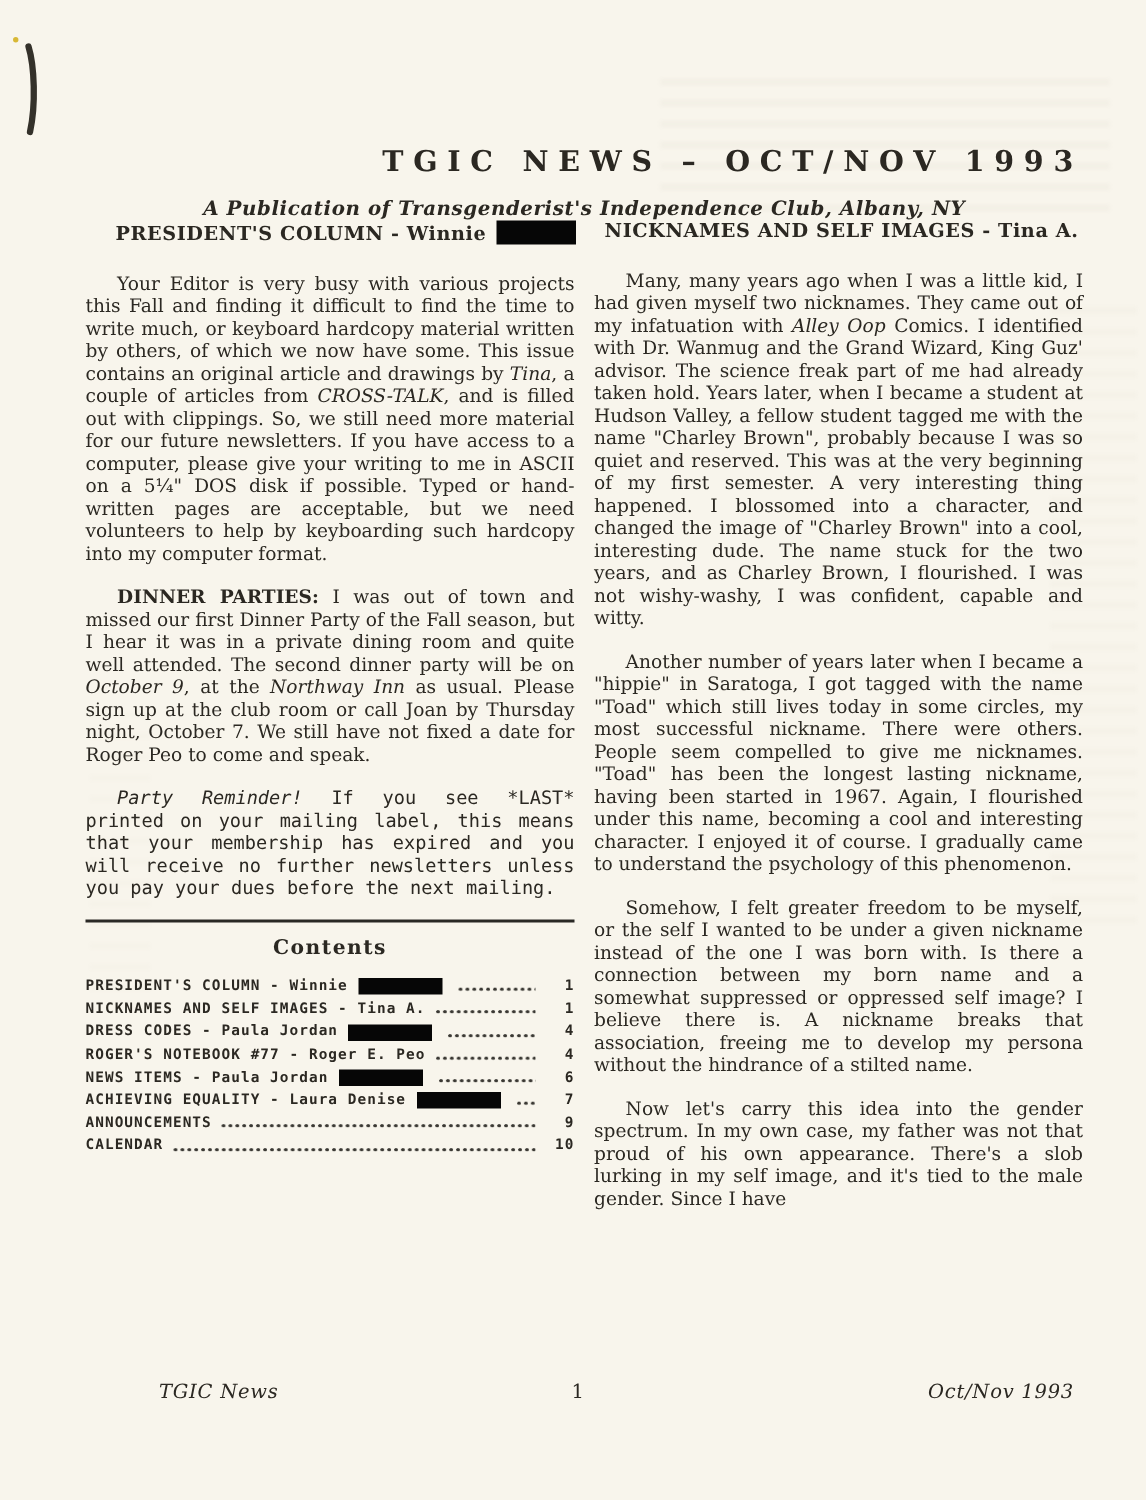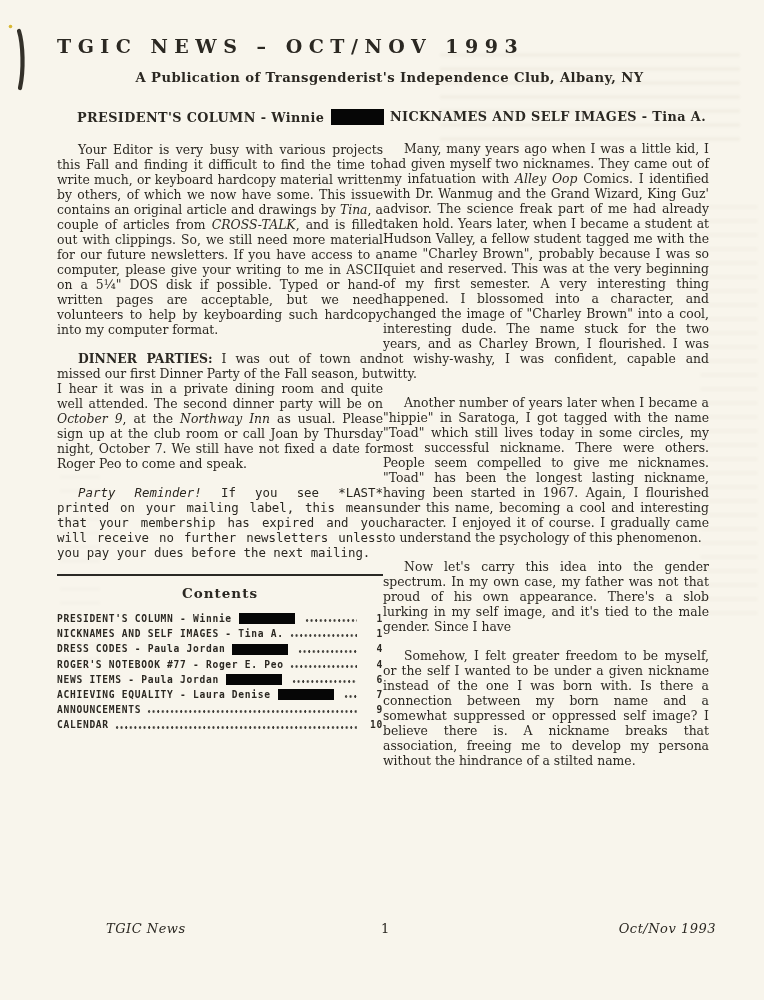--- a/index.html
+++ b/index.html
@@ -7,27 +7,27 @@
     width:764px;height:1000px;
     background:#f8f5ec;
     font-family:"DejaVu Serif", serif;
     color:#2b2822;
     position:relative;
     overflow:hidden;
   }
   .page{position:absolute;inset:0;padding:0 42px 0 57px;box-sizing:border-box;}
 
   
-  .masthead{ text-align:left; margin-top:35px; font-size:19px; font-weight:bold;
+  .masthead{ text-align:right; margin-top:97px; font-size:19px; font-weight:bold;
     letter-spacing:6.5px; font-family:"DejaVu Serif", serif; white-space:nowrap;}
   .subtitle{ text-align:center; margin-top:13px; font-size:13.2px; font-weight:bold;
-    letter-spacing:0.4px;}
+    font-style:italic; letter-spacing:0.4px;}
 
   
-  .cols{display:flex; margin-top:24px;}
+  .cols{display:flex; gap:13px; }
   .col{width:326px; box-sizing:border-box;}
 
   .col-heading{font-weight:bold; font-size:12.8px; letter-spacing:0.4px; margin:0 0 17px 0; white-space:nowrap;}
   .col-heading.left-h{padding-left:20px;}
   .col-heading.right-h{padding-left:7px;}
 
   .redact{display:inline-block; width:53px; height:16px; background:#060606;
     vertical-align:-3px; margin-left:7px;}
 
   p.body-p{ font-size:12.4px; line-height:15px; text-align:justify; text-indent:1.7em;
@@ -146,23 +146,23 @@
       </div>
     </div>
 
     <div class="col">
       <div class="col-heading right-h">NICKNAMES AND SELF IMAGES - Tina A.</div>
 
       <p class="body-p"><span>Many, many years ago when I was a little kid, I had given myself two nicknames.  They came out of my infatuation with </span><span class="it">Alley Oop</span><span> Comics.  I identified with Dr. Wanmug and the Grand Wizard, King Guz' advisor.  The science freak part of me had already taken hold.  Years later, when I became a student at Hudson Valley, a fellow student tagged me with the name "Charley Brown", probably because I was so quiet and reserved.  This was at the very beginning of my first semester.  A very interesting thing happened.  I blossomed into a character, and changed the image of "Charley Brown" into a cool, interesting dude.  The name stuck for the two years, and as Charley Brown, I flourished.  I was not wishy-washy, I was confident, capable and witty.</span></p>
 
       <p class="body-p">Another number of years later when I became a "hippie" in Saratoga, I got tagged with the name "Toad" which still lives today in some circles, my most successful nickname.  There were others.  People seem compelled to give me nicknames.  "Toad" has been the longest lasting nickname, having been started in 1967.  Again, I flourished under this name, becoming a cool and interesting character.  I enjoyed it of course.  I gradually came to understand the psychology of this phenomenon.</p>
 
+      <p class="body-p">Somehow, I felt greater freedom to be myself, or the self I wanted to be under a given nickname instead of the one I was born with.  Is there a connection between my born name and a somewhat suppressed or oppressed self image?  I believe there is.  A nickname breaks that association, freeing me to develop my persona without the hindrance of a stilted name.</p>
+
       <p class="body-p">Now let's carry this idea into the gender spectrum.  In my own case, my father was not that proud of his own appearance.  There's a slob lurking in my self image, and it's tied to the male gender.  Since I have</p>
-
-      <p class="body-p">Somehow, I felt greater freedom to be myself, or the self I wanted to be under a given nickname instead of the one I was born with.  Is there a connection between my born name and a somewhat suppressed or oppressed self image?  I believe there is.  A nickname breaks that association, freeing me to develop my persona without the hindrance of a stilted name.</p>
     </div>
   </div>
 
   <div class="footer">
     <span class="footer-left">TGIC News</span>
     <span class="footer-center">1</span>
     <span class="footer-right">Oct/Nov 1993</span>
   </div>
 
 </div>

